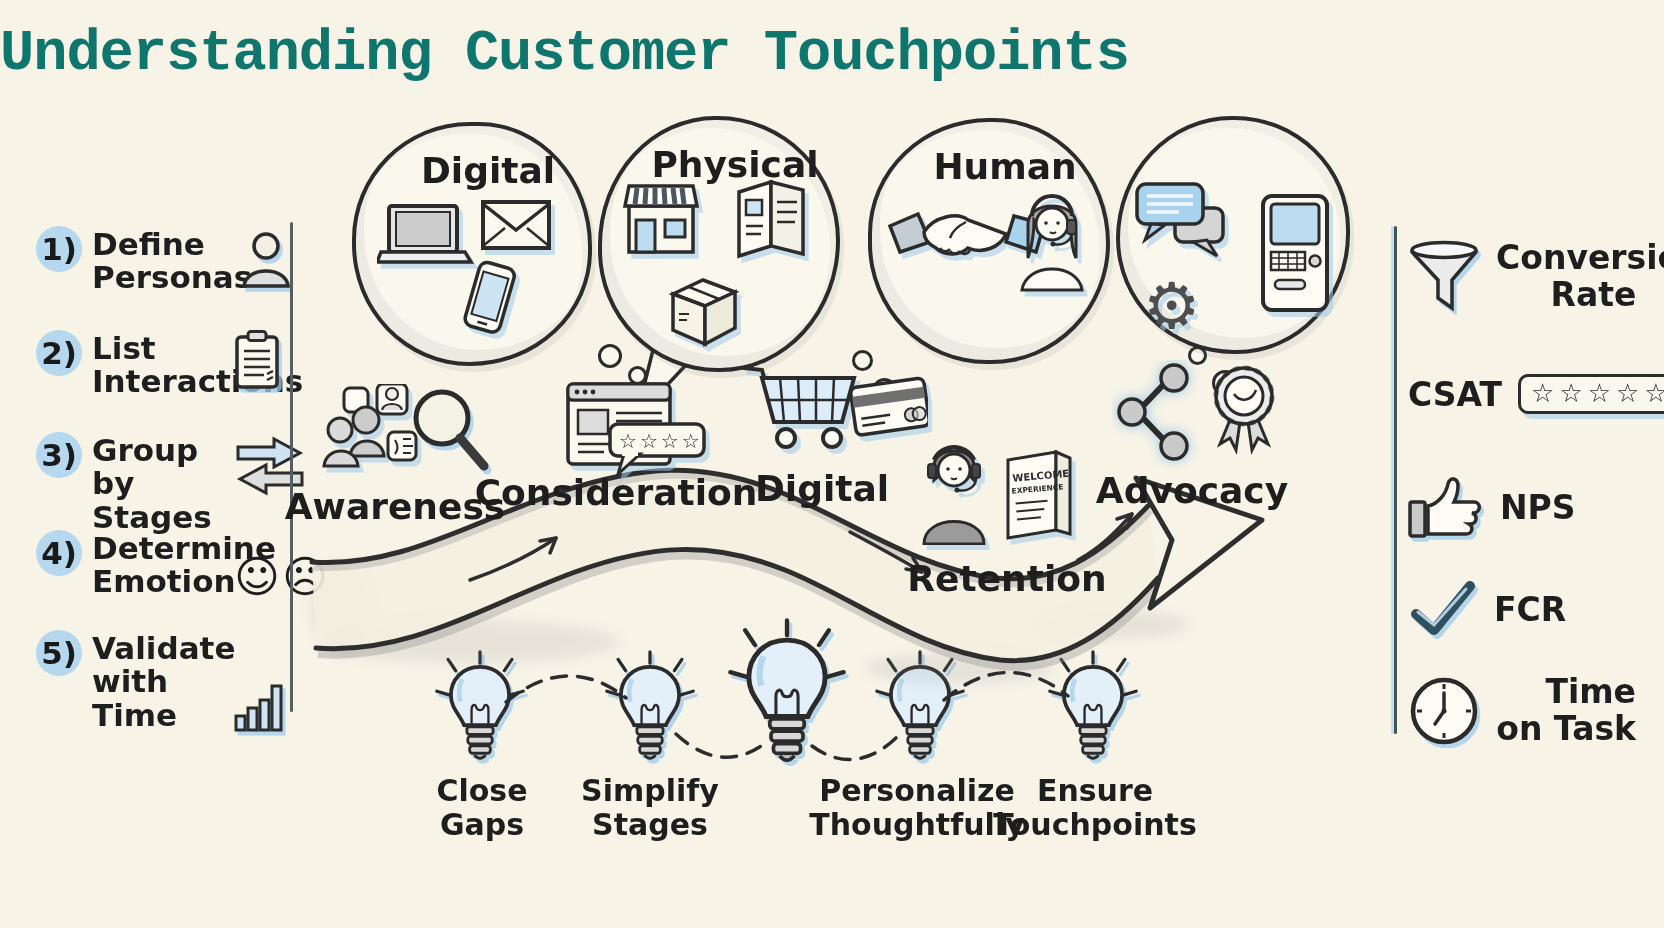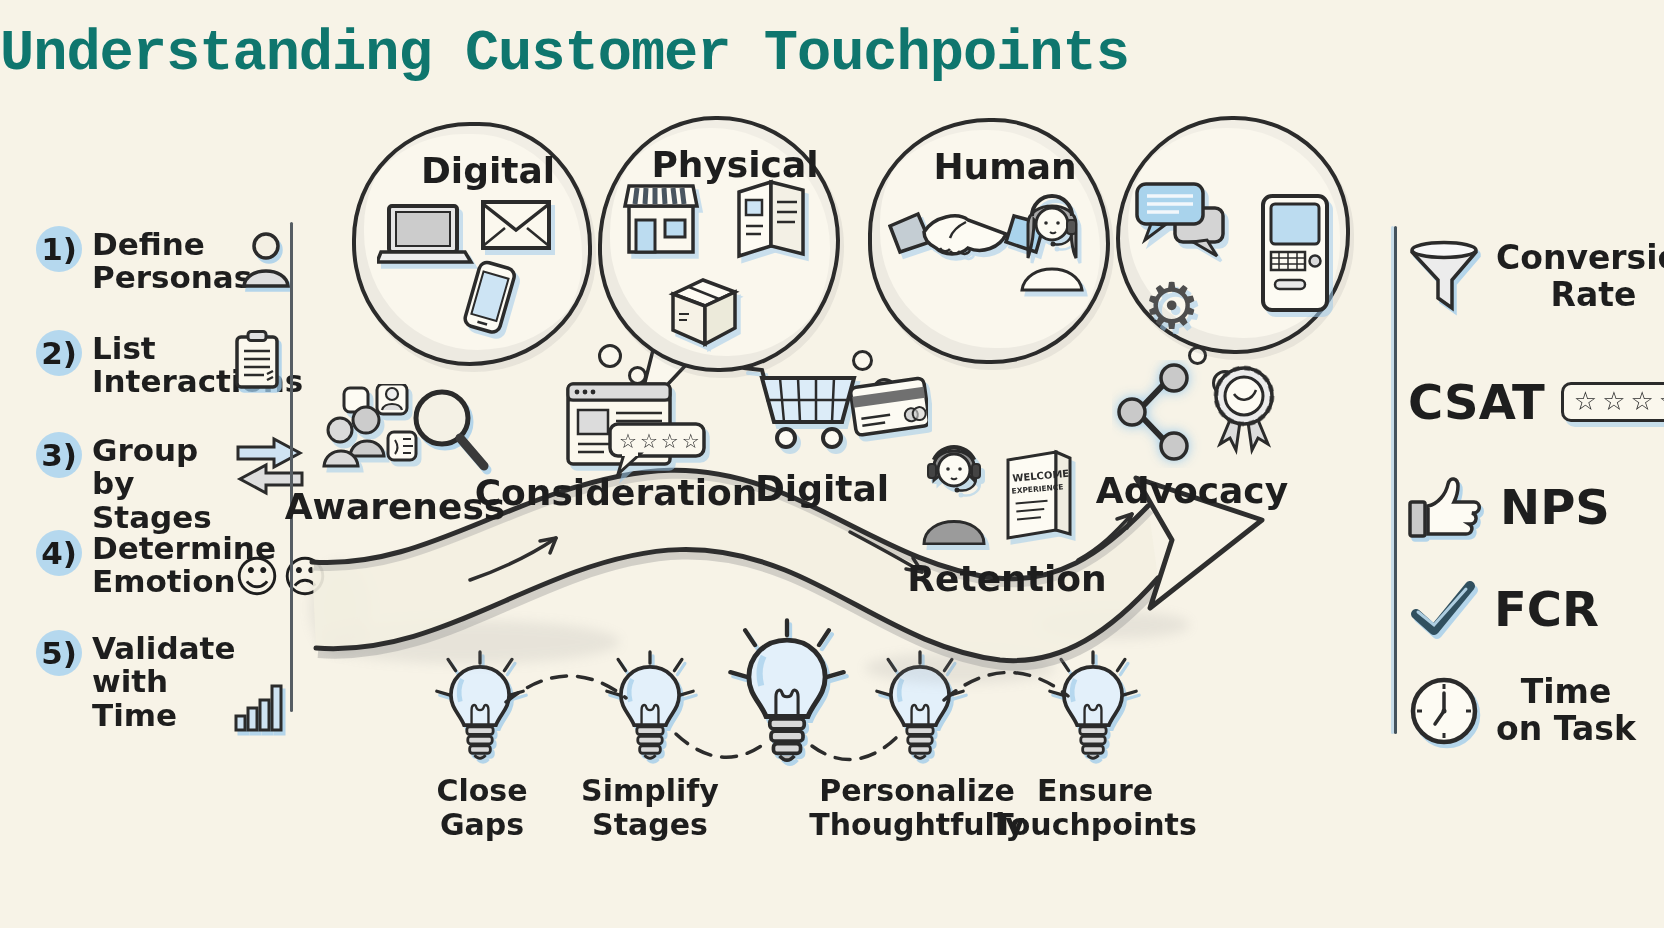--- a/index.html
+++ b/index.html
@@ -31,23 +31,23 @@
     box-shadow:inset 8px -12px 0 rgba(130,130,130,.10), inset -6px 8px 0 rgba(130,130,130,.07), 4px 6px 0 rgba(120,120,120,.12);
     z-index:2;
   }
   .bubble-label{position:absolute;top:24px;left:16px;width:100%;text-align:center;font-size:36px;font-weight:bold;}
   .dot{position:absolute;border:3px solid #2b2b2b;border-radius:50%;background:#faf7ed;z-index:1;}
   
   .stage-label{position:absolute;transform:translateX(-50%);font-size:36px;font-weight:bold;white-space:nowrap;z-index:3;}
   .idea-label{position:absolute;transform:translateX(-50%);font-size:30px;font-weight:bold;text-align:center;line-height:1.12;}
   
   .metric{position:absolute;left:1408px;display:flex;align-items:center;gap:16px;}
-  .metric-label{font-size:48px;font-weight:bold;}
+  .metric-label{font-size:33px;font-weight:bold;}
   .metric-label.two{font-size:33px;width:195px;text-align:center;line-height:1.12;}
-  .metric-label.two.left{text-align:center;width:140px;}
+  .metric-label.two.left{text-align:right;width:140px;}
   .starbox{
     border:3.5px solid #2b2b2b;border-radius:10px;padding:1px 10px 3px 10px;
     box-shadow:4px 5px 0 rgba(158,203,235,.55);background:#faf7ed;
   }
   .starbox span{font-size:26px;letter-spacing:5px;color:#2b2b2b;}
   .halo{filter:drop-shadow(4px 5px 0 rgba(158,203,235,.55));}
   .halo2{filter:drop-shadow(3px 4px 0 rgba(158,203,235,.75));}
   svg{display:block;}
   .wave{position:absolute;left:0;top:0;z-index:1;pointer-events:none;}
 </style>

